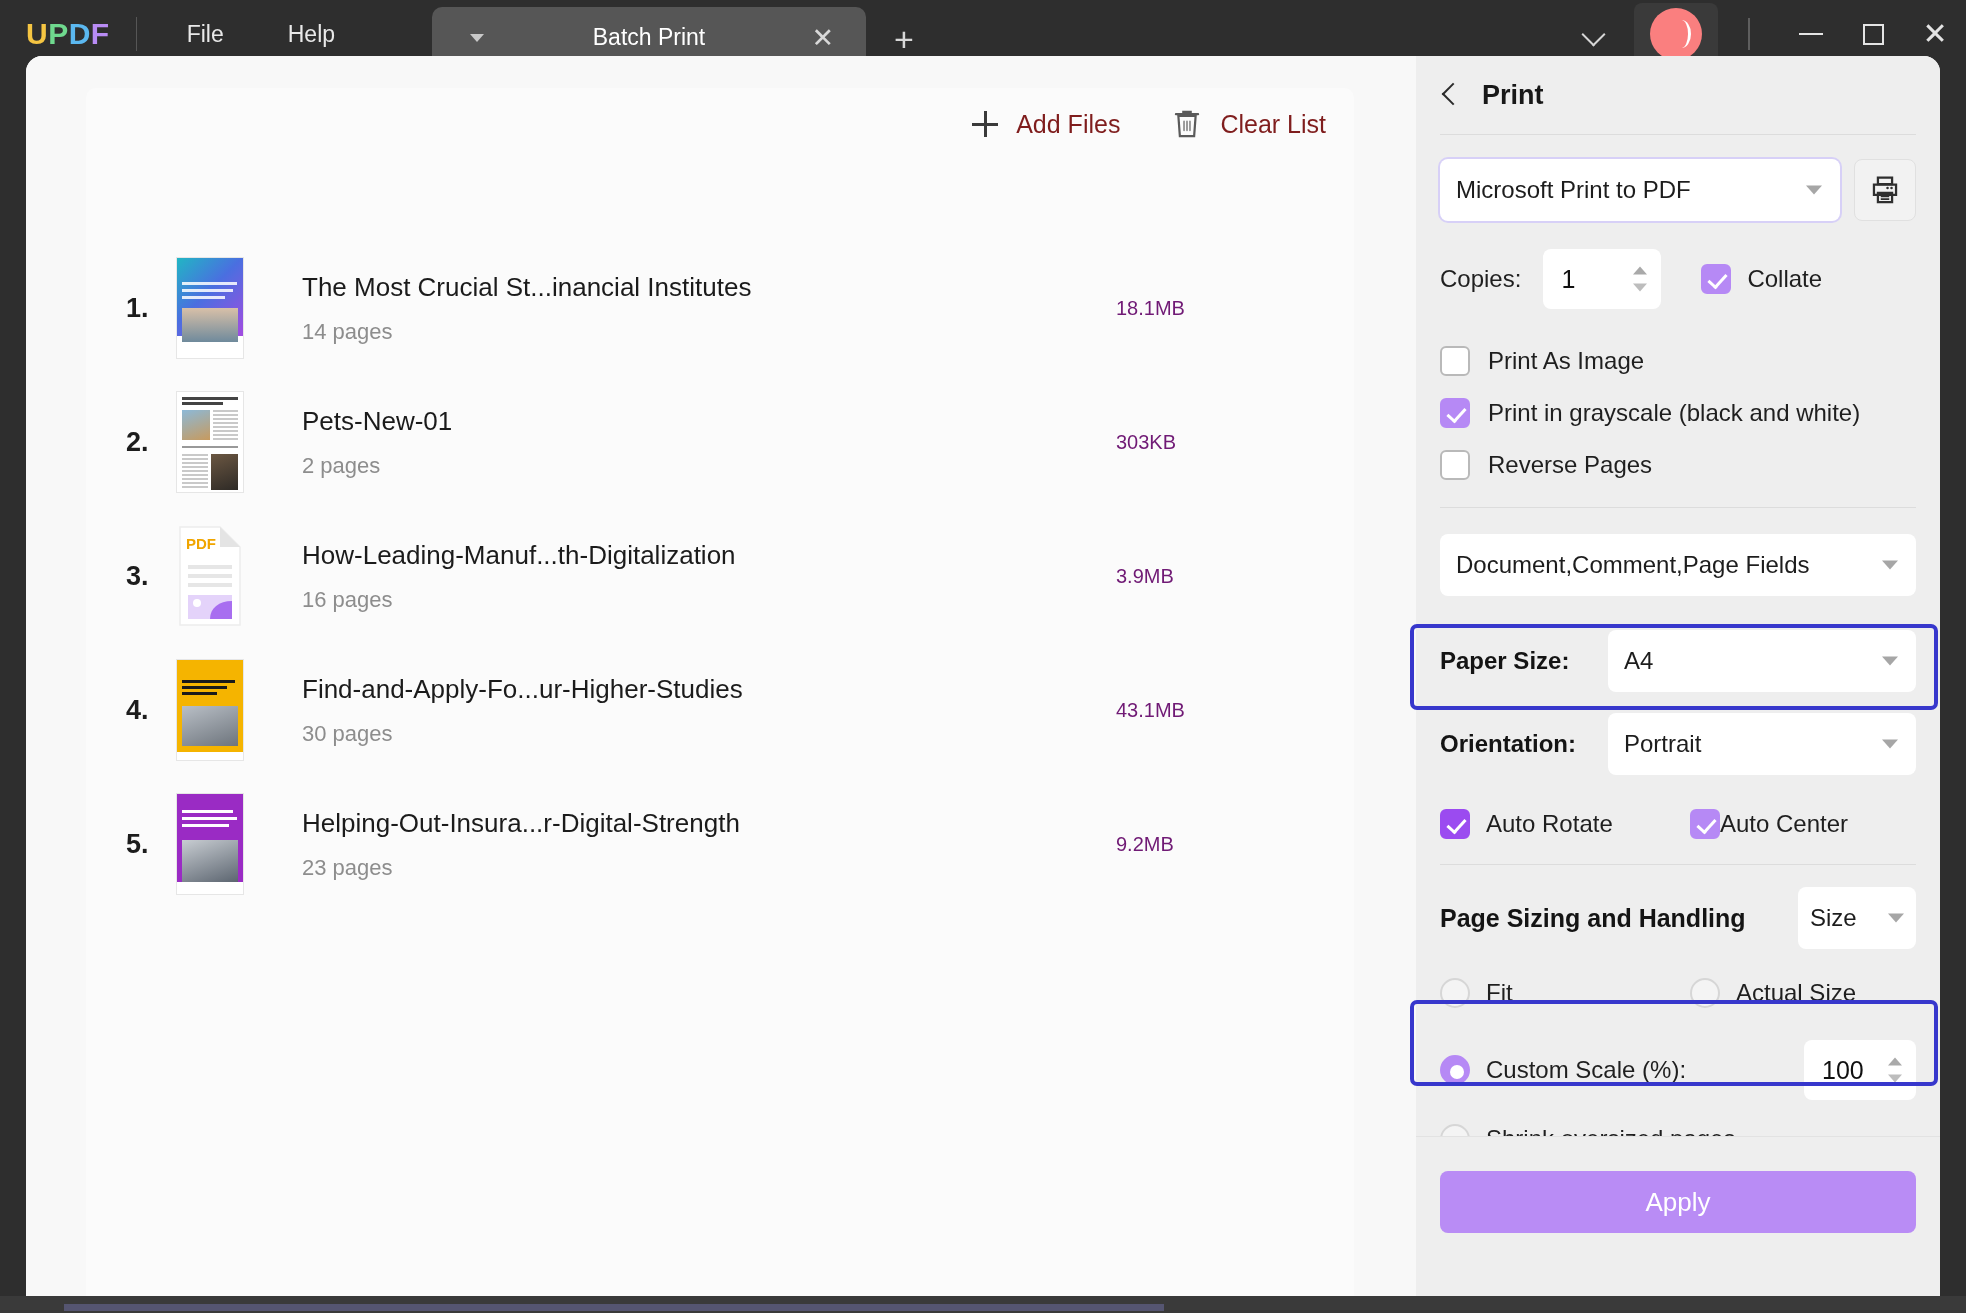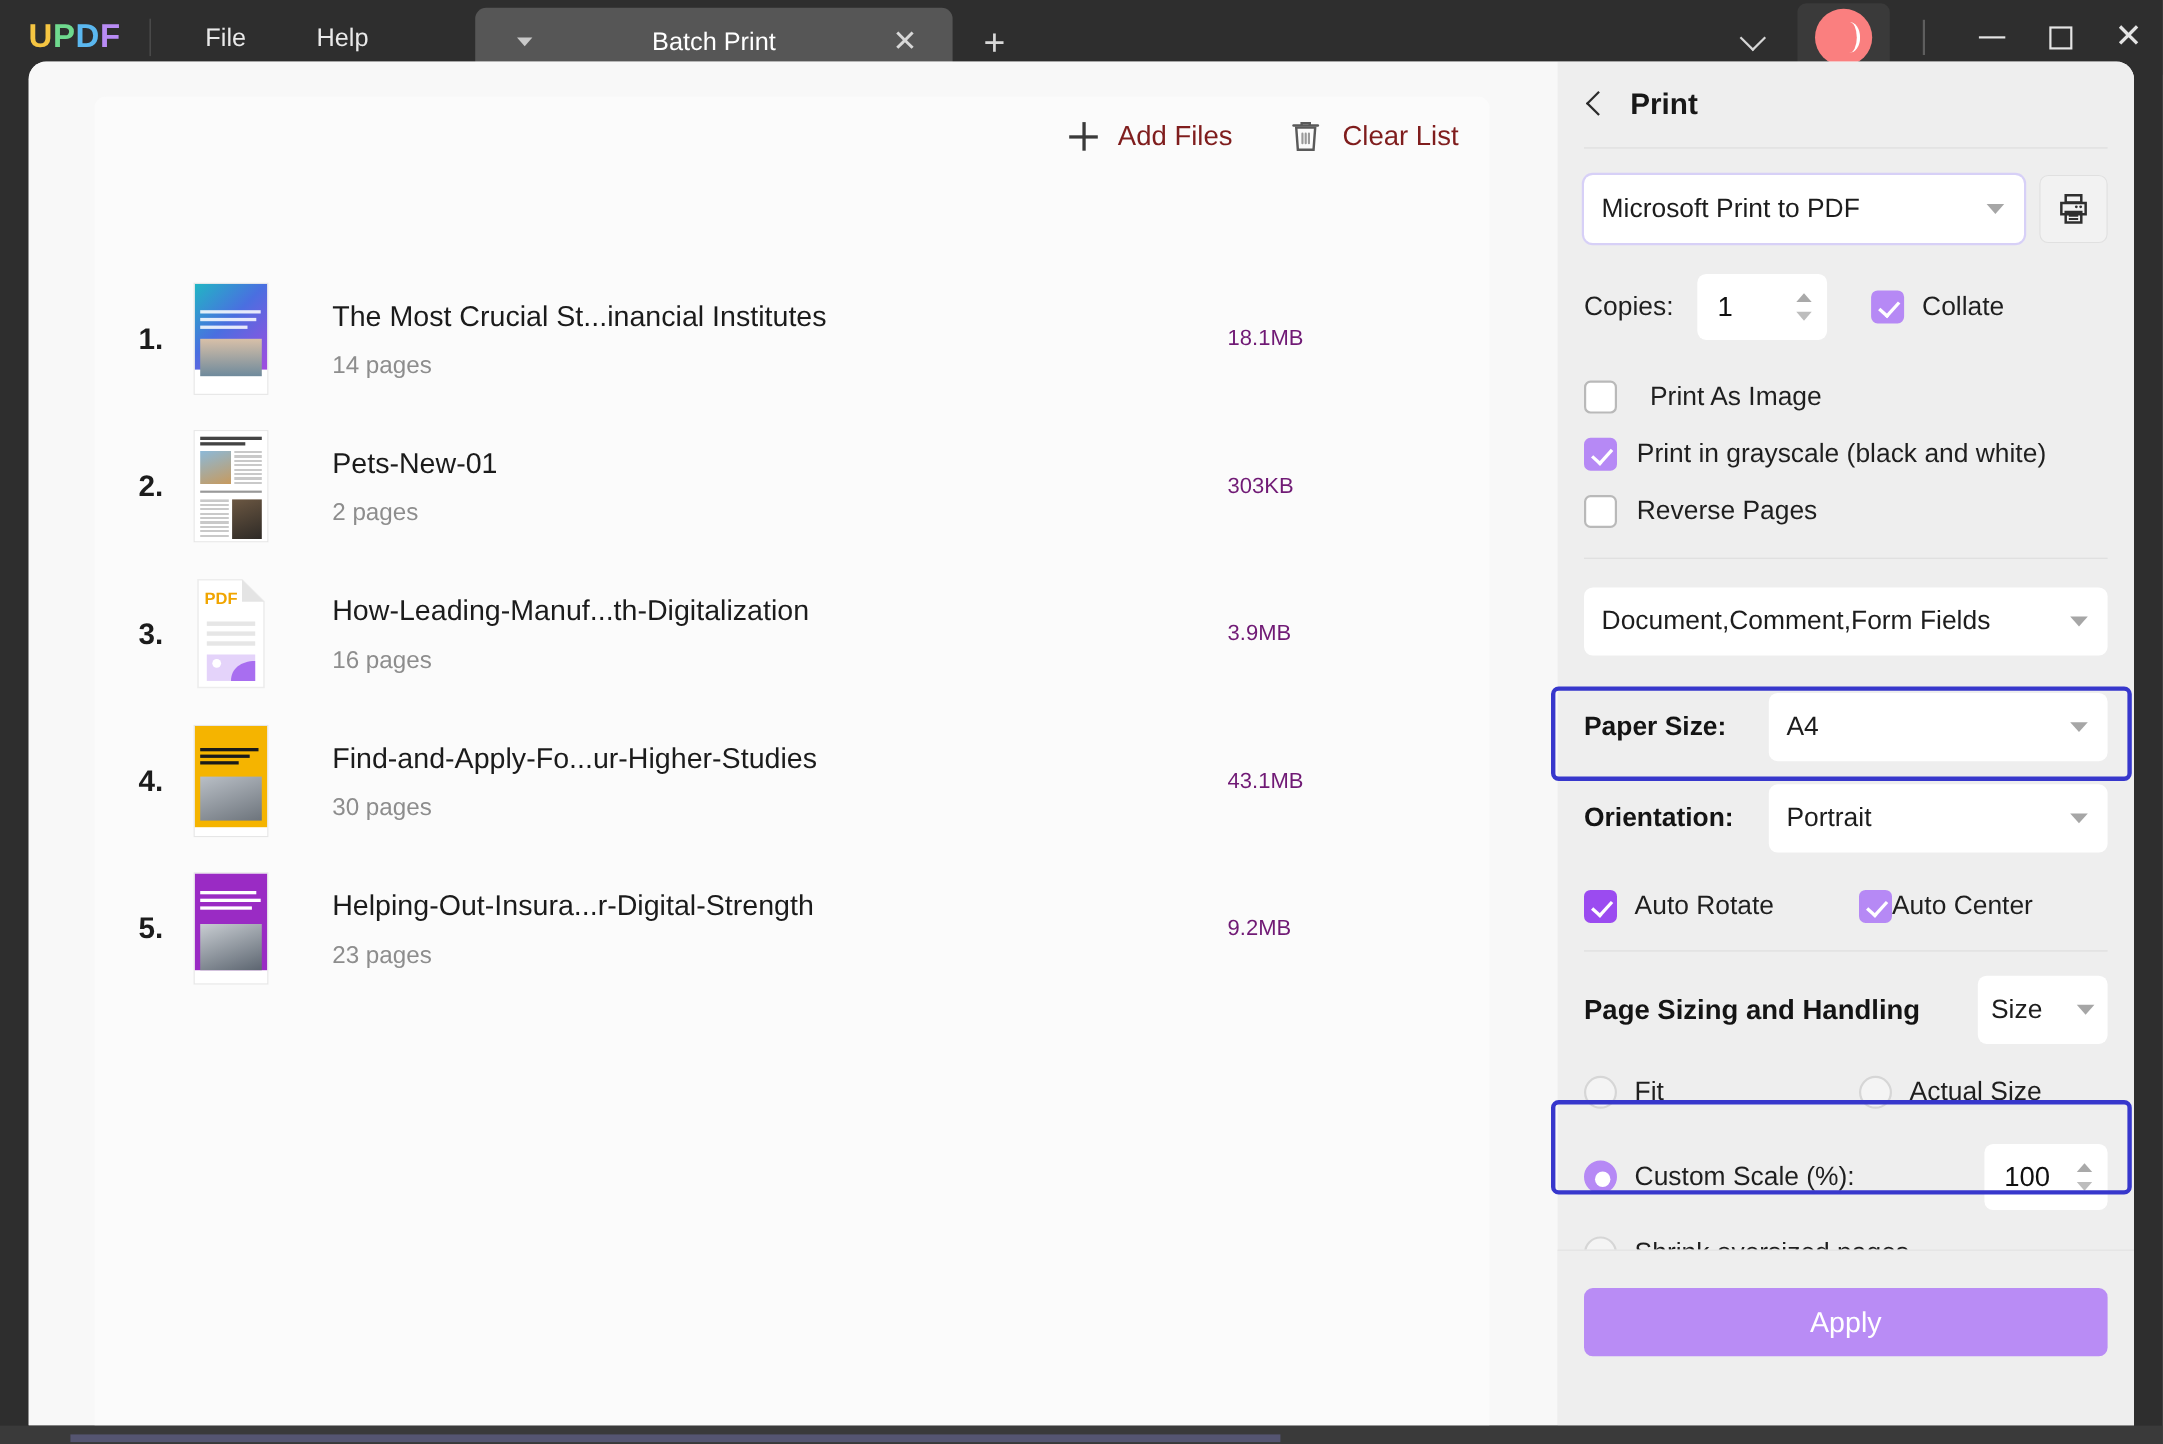--- a/index.html
+++ b/index.html
@@ -355,39 +355,39 @@
               <span class="sp-dn"></span>
             </span>
           </div>
           <div class="row" style="gap:16px;margin-left:18px">
             <span class="cbox on"></span>
             <span class="lbl">Collate</span>
           </div>
         </div>
 
         <div class="rp-pad" style="margin-top:26px">
-          <div class="row" style="gap:30px;height:52px">
+          <div class="row" style="gap:18px;height:52px">
             <span class="cbox"></span>
             <span class="lbl">Print As Image</span>
           </div>
           <div class="row" style="gap:18px;height:52px">
             <span class="cbox on"></span>
             <span class="lbl">Print in grayscale (black and white)</span>
           </div>
           <div class="row" style="gap:18px;height:52px">
             <span class="cbox"></span>
             <span class="lbl">Reverse Pages</span>
           </div>
         </div>
 
         <div class="rp-divider" style="margin-top:16px"></div>
 
         <div class="rp-pad" style="margin-top:26px">
           <div class="sel">
-            <span>Document,Comment,Form Fields</span>
+            <span>Document,Comment,Page Fields</span>
             <span class="caret"></span>
           </div>
         </div>
 
         <div class="rp-pad row" style="margin-top:30px;height:70px">
           <span class="lbl-b" style="width:168px">Paper Size:</span>
           <div class="sel" style="flex:1">
             <span>A4</span>
             <span class="caret"></span>
           </div>

